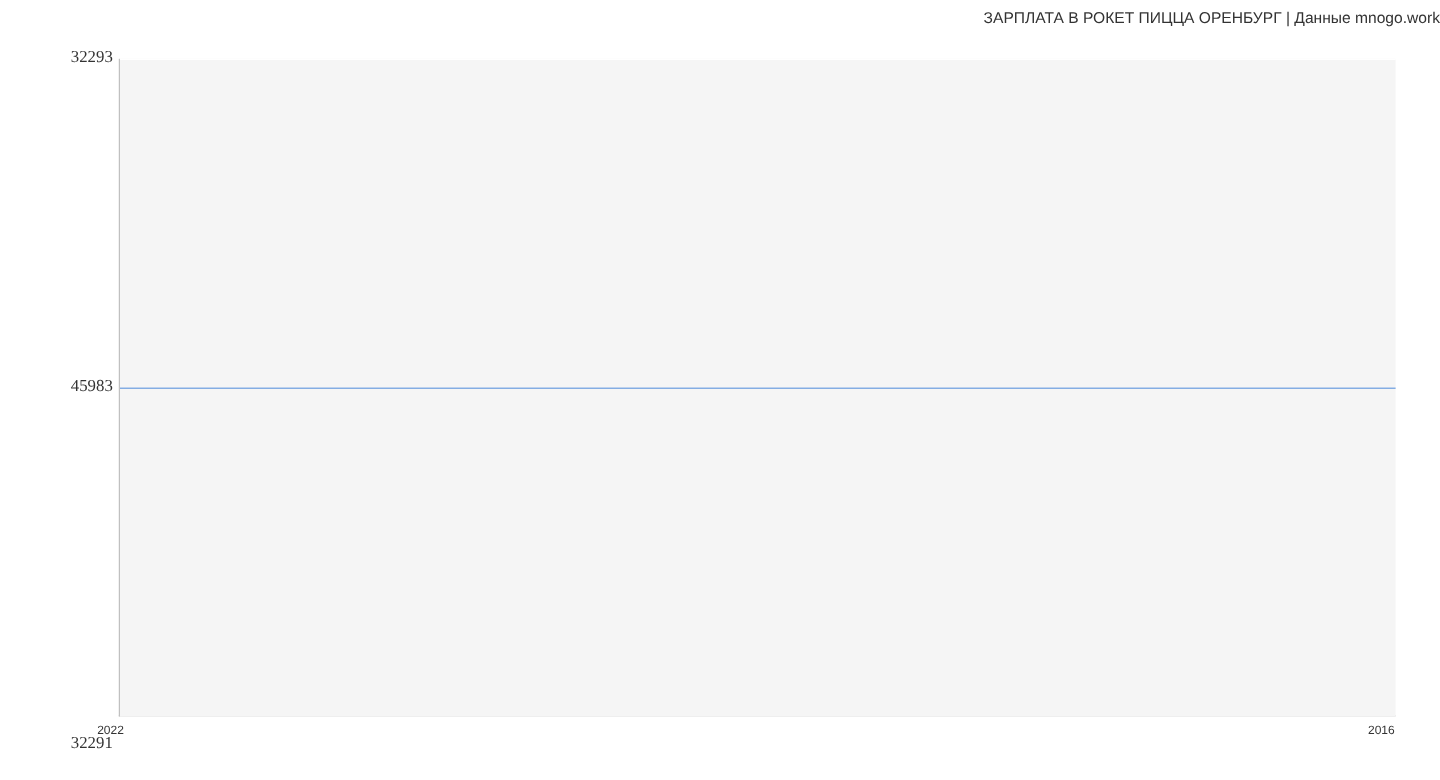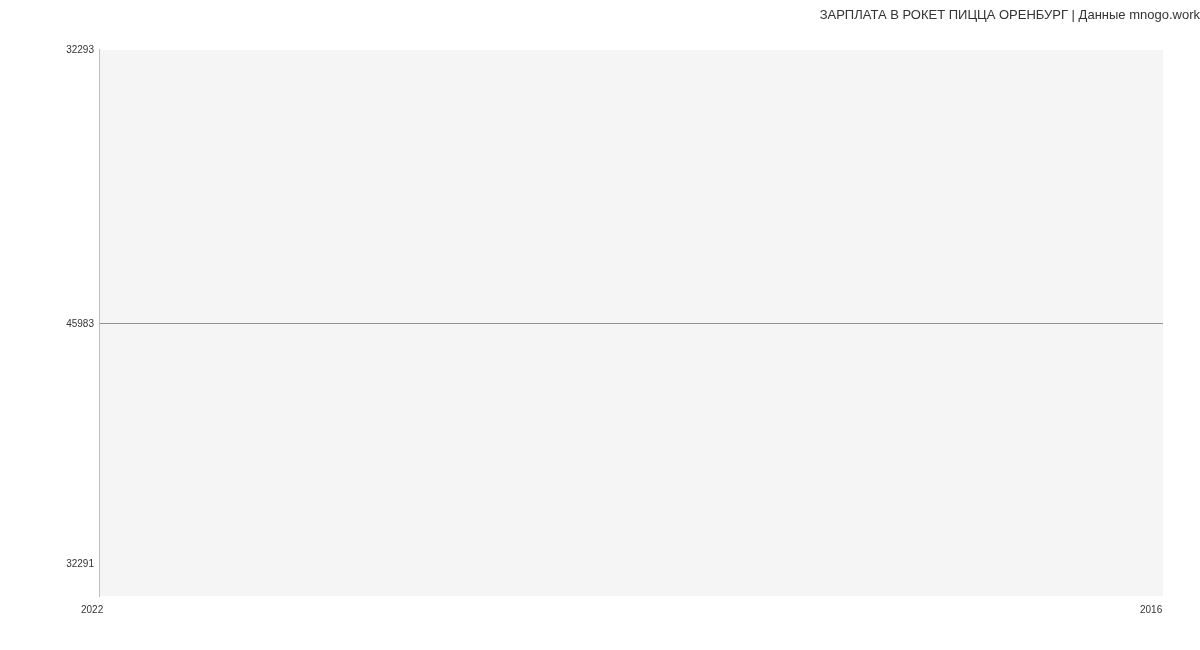--- a/index.html
+++ b/index.html
@@ -40,24 +40,25 @@
     .chart-line {
       position: absolute;
       left: 0;
       width: 100%;
       height: 1px;
       background: #6699dd;
     }
     .y-tick-label {
       position: absolute;
       right: 1106px;
-      font-size: 10px;
+      font-size: 14px;
       color: #333333;
       text-align: right;
       transform: translateY(-50%);
+      font-family: Liberation Serif, serif;
     }
     .x-tick-label {
       position: absolute;
       top: 604px;
       font-size: 10px;
       color: #333333;
     }
   </style>
 </head>
 <body>
@@ -66,16 +67,16 @@
 
 <div class="plot-area">
   <div class="gridline" style="top: 100%;"></div>
   <div class="gridline" style="top: 50%;"></div>
   <div class="gridline" style="top: 0%;"></div>
   <div class="chart-line" style="top: 50%;"></div>
 </div>
 
 <div class="y-tick-label" style="top: 49px;">32293</div>
 <div class="y-tick-label" style="top: 323px;">45983</div>
-<div class="y-tick-label" style="top: 563px;">32291</div>
+<div class="y-tick-label" style="top: 620px;">32291</div>
 
 <div class="x-tick-label" style="left: 81px;">2022</div>
 <div class="x-tick-label" style="left: 1140px;">2016</div>
 
 </body></html>

